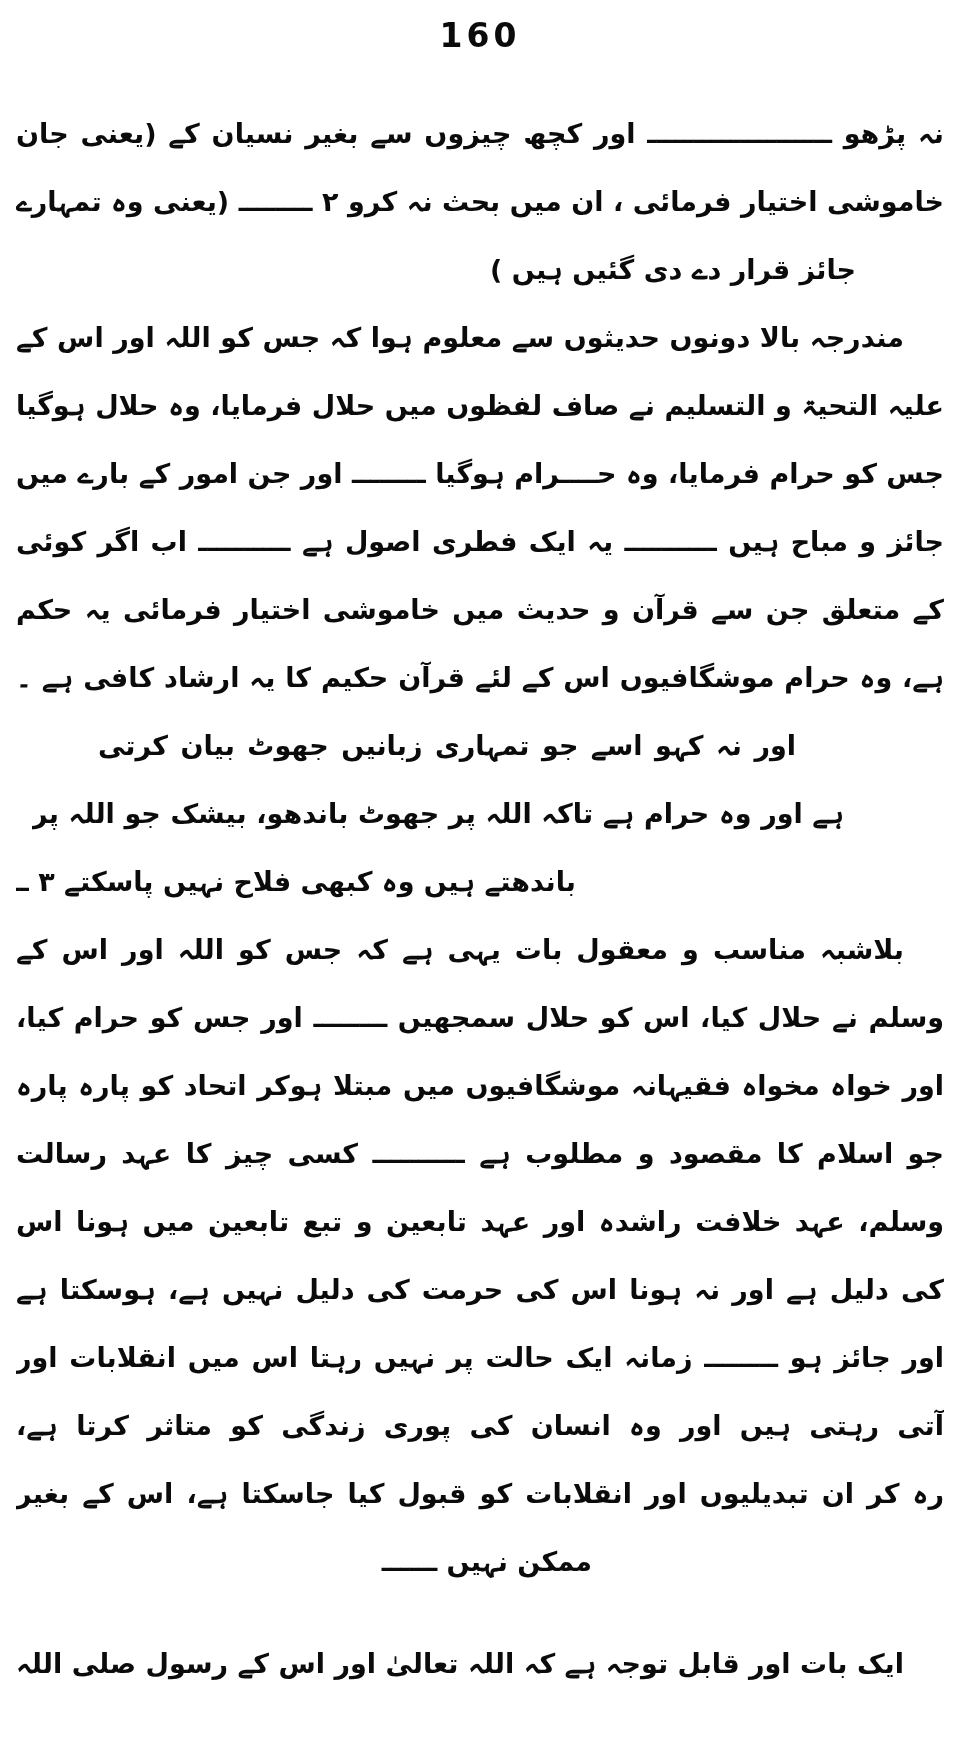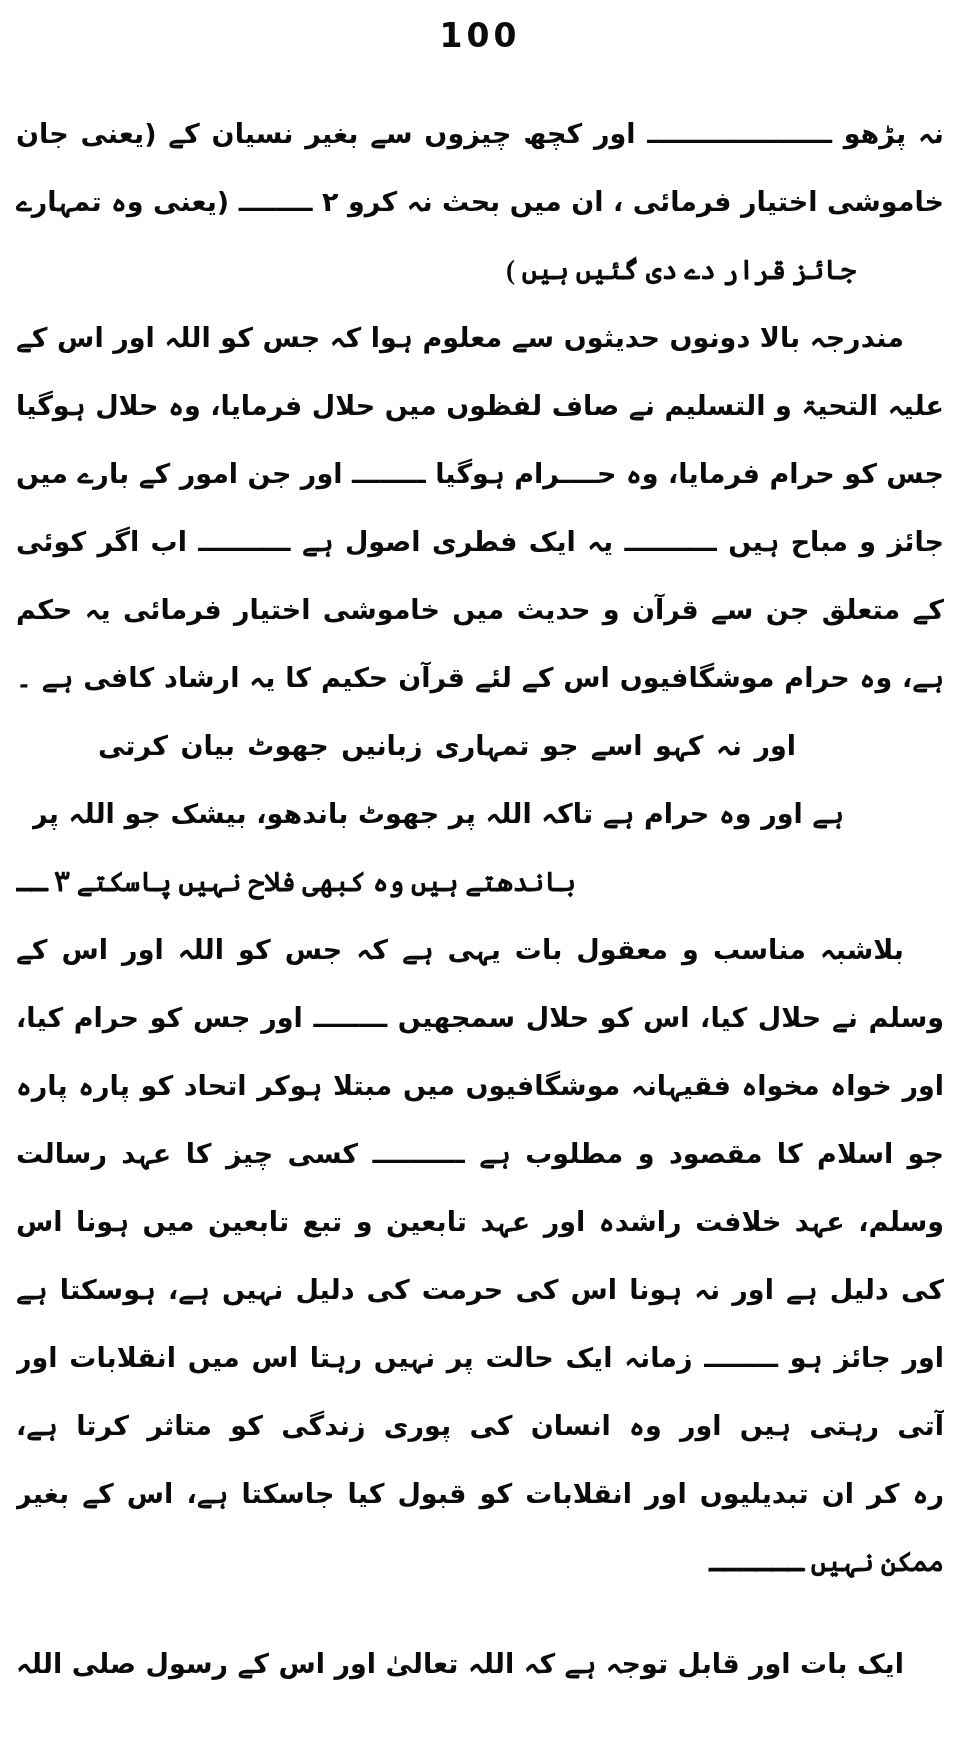--- a/index.html
+++ b/index.html
@@ -25,37 +25,37 @@
   .line{
     font-size:27px;
     font-weight:700;
     height:68px;
     line-height:68px;
     overflow:hidden;
   }
   
   .j{text-align:justify;text-align-last:justify;}
   
-  .r{text-align:right;white-space:nowrap;font-family:Liberation Serif, serif;}
+  .r{text-align:right;white-space:nowrap;}
   
   .ind{text-indent:40px;}
   
   .q1{margin-right:148px;margin-left:82px;}
   .q2{margin-right:100px;margin-left:16px;}
   
   .e2{margin-right:88px;}
   .m1{margin-right:368px;}
-  .m2{}
+  .m2{margin-right:352px;}
   .gap{margin-top:34px;}
 </style>
 </head>
 <body>
 
 <div class="page">
-  <div class="pageno">100</div>
+  <div class="pageno">160</div>
   <div class="text">
     <div class="line j">نہ پڑھو ــــــــــــــــــــ اور کچھ چیزوں سے بغیر نسیان کے (یعنی جان بوجھ کر)</div>
     <div class="line j">خاموشی اختیار فرمائی ، ان میں بحث نہ کرو ۲ ــــــــ (یعنی وہ تمہارے لئے</div>
     <div class="line r e2">جائز قرار دے دی گئیں ہیں )</div>
     <div class="line j ind">مندرجہ بالا دونوں حدیثوں سے معلوم ہوا کہ جس کو اللہ اور اس کے رسول</div>
     <div class="line j">علیہ التحیۃ و التسلیم نے صاف لفظوں میں حلال فرمایا، وہ حلال ہوگیا ــــــــ اور</div>
     <div class="line j">جس کو حرام فرمایا، وہ حــــرام ہوگیا ــــــــ اور جن امور کے بارے میں کچھ نہ فرمایا وہ</div>
     <div class="line j">جائز و مباح ہیں ــــــــــ یہ ایک فطری اصول ہے ــــــــــ اب اگر کوئی ایسے امور</div>
     <div class="line j">کے متعلق جن سے قرآن و حدیث میں خاموشی اختیار فرمائی یہ حکم لگائے کہ یہ حلال</div>
     <div class="line j">ہے، وہ حرام موشگافیوں اس کے لئے قرآن حکیم کا یہ ارشاد کافی ہے ۔</div>

